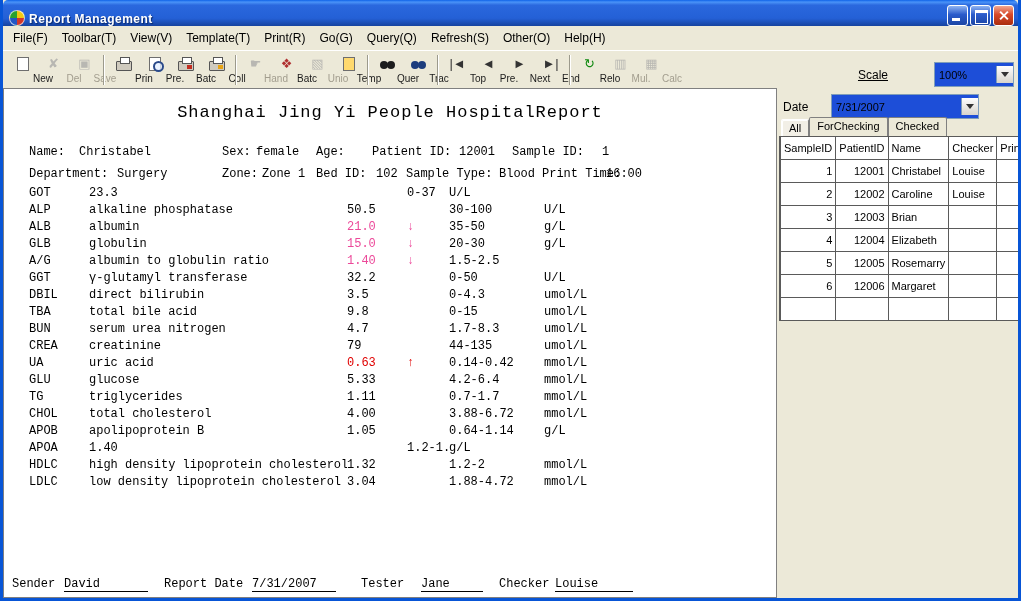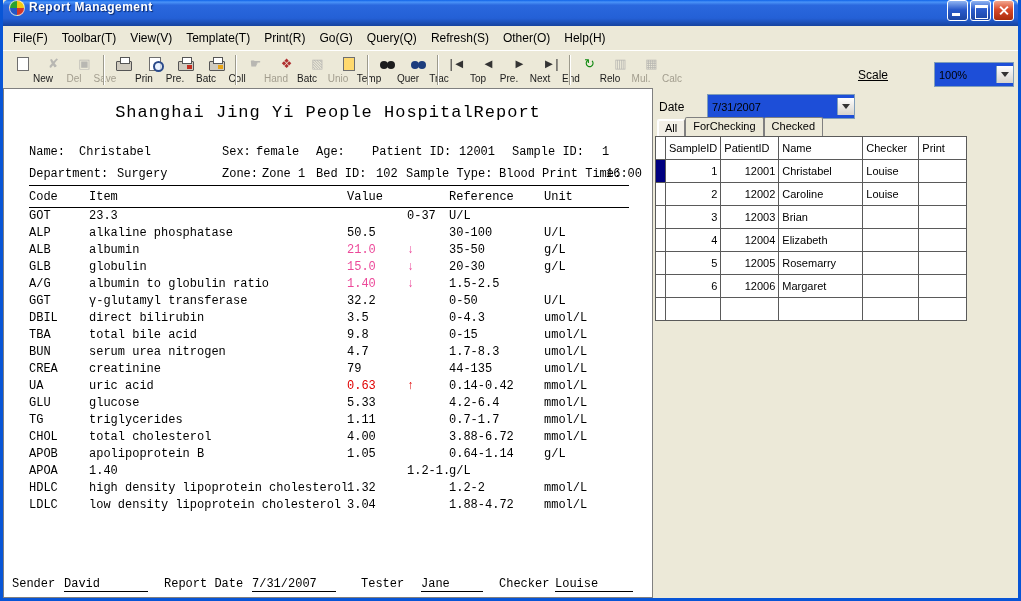--- a/index.html
+++ b/index.html
@@ -5,21 +5,21 @@
   * { margin:0; padding:0; box-sizing:border-box; }
   html,body { width:1021px; height:601px; overflow:hidden; }
   body { font-family:"Liberation Sans", sans-serif; background:#3A6EA5; }
 
   .window { width:1021px; height:601px; border:3px solid #0855D6; border-top:none;
             display:flex; flex-direction:column; background:#ECE9D8; }
 
   
   .titlebar { flex:0 0 26px; height:26px; border-radius:5px 5px 0 0;
     background:linear-gradient(to bottom,#0f63e8 0%,#4a93f8 8%,#2a68de 20%,#2460d6 70%,#16439f 100%);
-    display:flex; align-items:flex-start; padding:0 4px; color:#fff; }
+    display:flex; align-items:flex-end; padding:0 4px; color:#fff; }
   .app-icon { width:16px; height:16px; border-radius:50%; margin:0 4px 0 2px;
     background:conic-gradient(#f2c811 0 25%, #d2372a 25% 50%, #2257c4 50% 75%, #2ba12e 75% 100%);
     border:1px solid rgba(255,255,255,.7); }
   .title-text { font-size:12px; font-weight:bold; text-shadow:1px 1px 1px #0a2a6e; letter-spacing:.5px; }
   .title-ctrls { margin-left:auto; display:flex; gap:2px; }
   .ctrl { width:21px; height:21px; border:1px solid #fff; border-radius:3px; position:relative; }
   .ctrl.blue { background:linear-gradient(to bottom,#8fb4f2,#2a5bcb 45%,#1c46a4); }
   .ctrl.red  { background:linear-gradient(to bottom,#f2a78f,#d8492a 45%,#aa2d0e); }
   .ctrl.min::after { content:""; position:absolute; left:4px; bottom:4px; width:8px; height:3px; background:#fff; }
   .ctrl.max::after { content:""; position:absolute; left:4px; top:4px; width:11px; height:10px;
@@ -70,21 +70,21 @@
            font-size:11px; padding-left:4px; }
   .combo .cval { flex:1; }
   .combo .cbtn { width:17px; height:17px; background:linear-gradient(to bottom,#fefefe,#d8d4cc);
            border-left:1px solid #7F9DB9; display:flex; align-items:center; justify-content:center; }
   .combo .cbtn::after { content:""; width:0; height:0; border-left:4px solid transparent;
            border-right:4px solid transparent; border-top:5px solid #333; }
 
   
   .content { flex:1; display:flex; overflow:hidden; }
 
-  .report-panel { width:650px; background:#fff; border:1px solid #808080; position:relative;
+  .report-panel { width:774px; background:#fff; border:1px solid #808080; position:relative;
                   font-family:"Liberation Mono", monospace; font-size:12px; color:#000;padding-left:10px; }
   .rpt-title { position:absolute; top:14px; left:0; width:100%; text-align:center;
                font-size:17px; letter-spacing:1px; }
   .abs { position:absolute; white-space:nowrap; }
   .row1 { top:56px; } .row2 { top:78px; }
 
   .rpt-table { position:absolute; left:25px; top:96px; width:600px; }
   .rpt-hdr { display:grid; grid-template-columns:60px 258px 60px 42px 95px 85px;
              border-top:1px solid #000; border-bottom:1px solid #000; height:23px; align-items:center; }
   .rpt-row { display:grid; grid-template-columns:60px 258px 60px 42px 95px 85px;
@@ -280,28 +280,20 @@
       <span class="abs row2" style="left:218px">Zone:</span>
       <span class="abs row2" style="left:258px">Zone 1</span>
       <span class="abs row2" style="left:312px">Bed ID:</span>
       <span class="abs row2" style="left:372px">102</span>
       <span class="abs row2" style="left:402px">Sample Type:</span>
       <span class="abs row2" style="left:495px">Blood</span>
       <span class="abs row2" style="left:538px">Print Time:</span>
       <span class="abs row2" style="left:602px">16:00</span>
 
       <div class="rpt-table">
-        <div class="rpt-hdr">
-          <span>Code</span>
-          <span>Item</span>
-          <span>Value</span>
-          <span></span>
-          <span>Reference</span>
-          <span>Unit</span>
-        </div>
         <div>
             <div class="rpt-row">
               <span class="c-code">GOT</span>
               <span class="c-value">23.3</span>
               <span class="c-flag"></span>
               <span class="c-ref">0-37</span>
               <span class="c-unit">U/L</span>
             </div>
             <div class="rpt-row">
               <span class="c-code">ALP</span>

